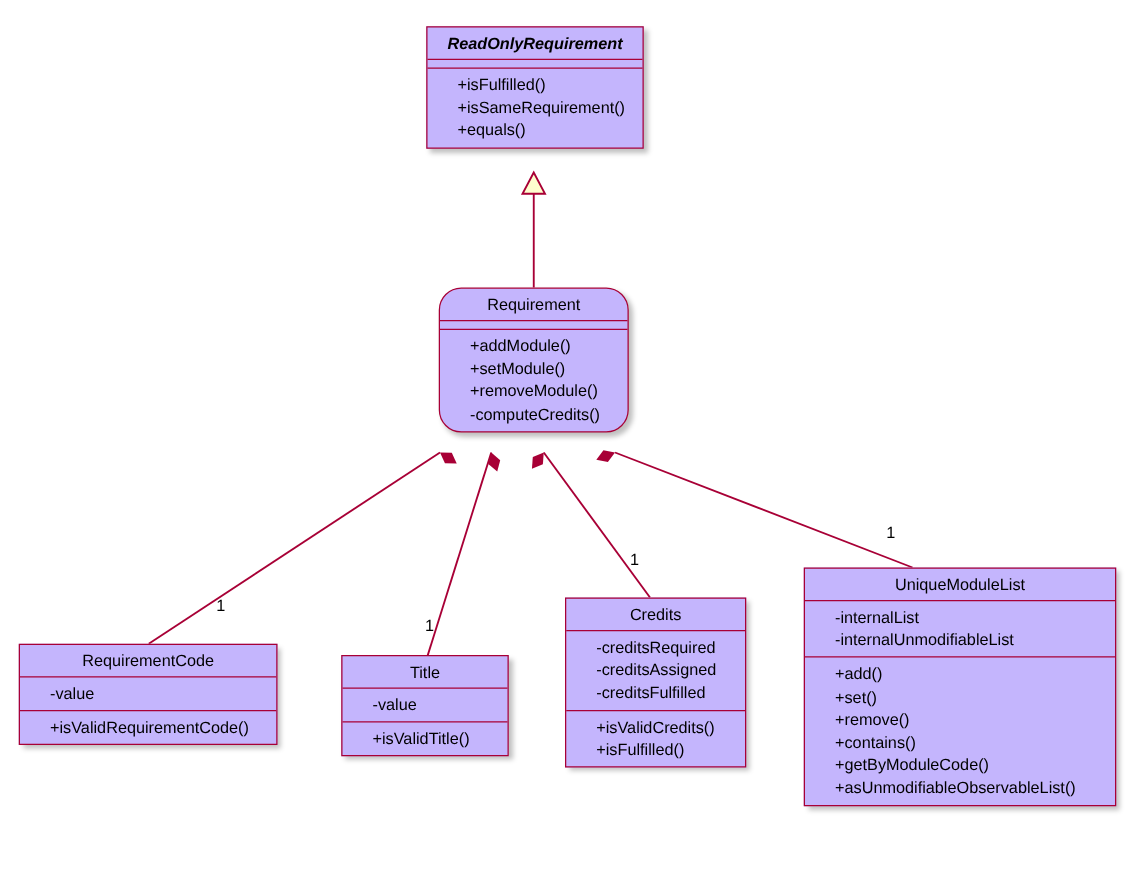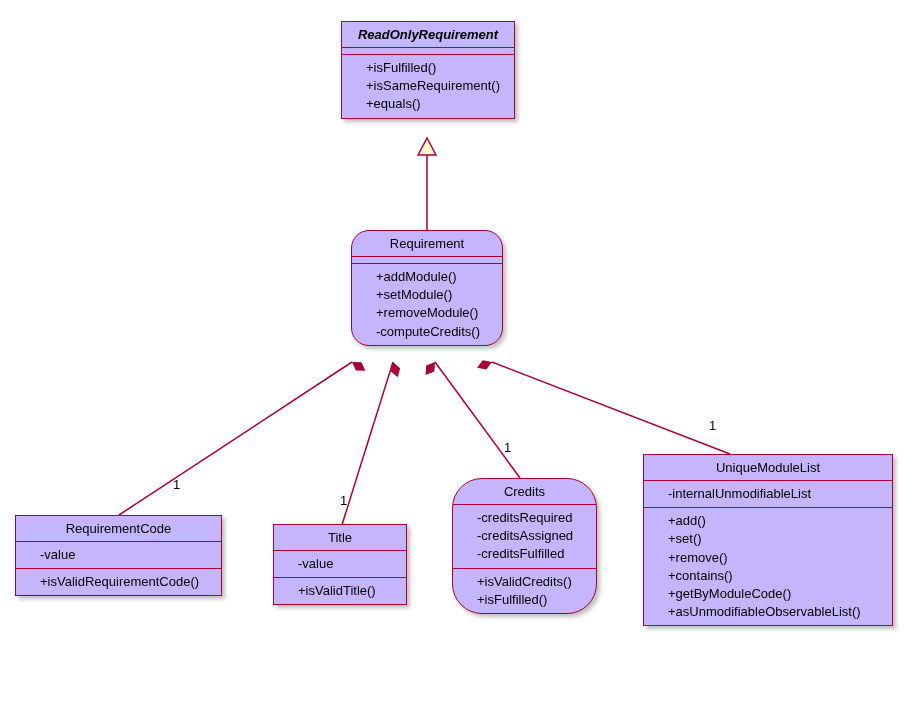--- a/index.html
+++ b/index.html
@@ -116,36 +116,37 @@
 <div class="class-box" style="left:273px; top:524px; width:132px;">
   <div class="class-title">Title</div>
   <div class="class-section">
     <div class="member">-value</div>
   </div>
   <div class="class-section">
     <div class="member">+isValidTitle()</div>
   </div>
 </div>
 
-<div class="class-box" style="left:452px; top:478px; width:143px;border-radius:30px;">
+<div class="class-box" style="left:452px; top:478px; width:143px;">
   <div class="class-title">Credits</div>
   <div class="class-section">
     <div class="member">-creditsRequired</div>
     <div class="member">-creditsAssigned</div>
     <div class="member">-creditsFulfilled</div>
   </div>
   <div class="class-section">
     <div class="member">+isValidCredits()</div>
     <div class="member">+isFulfilled()</div>
   </div>
 </div>
 
 <div class="class-box" style="left:643px; top:454px; width:248px;">
   <div class="class-title">UniqueModuleList</div>
   <div class="class-section">
+    <div class="member">-internalList</div>
     <div class="member">-internalUnmodifiableList</div>
   </div>
   <div class="class-section">
     <div class="member">+add()</div>
     <div class="member">+set()</div>
     <div class="member">+remove()</div>
     <div class="member">+contains()</div>
     <div class="member">+getByModuleCode()</div>
     <div class="member">+asUnmodifiableObservableList()</div>
   </div>

